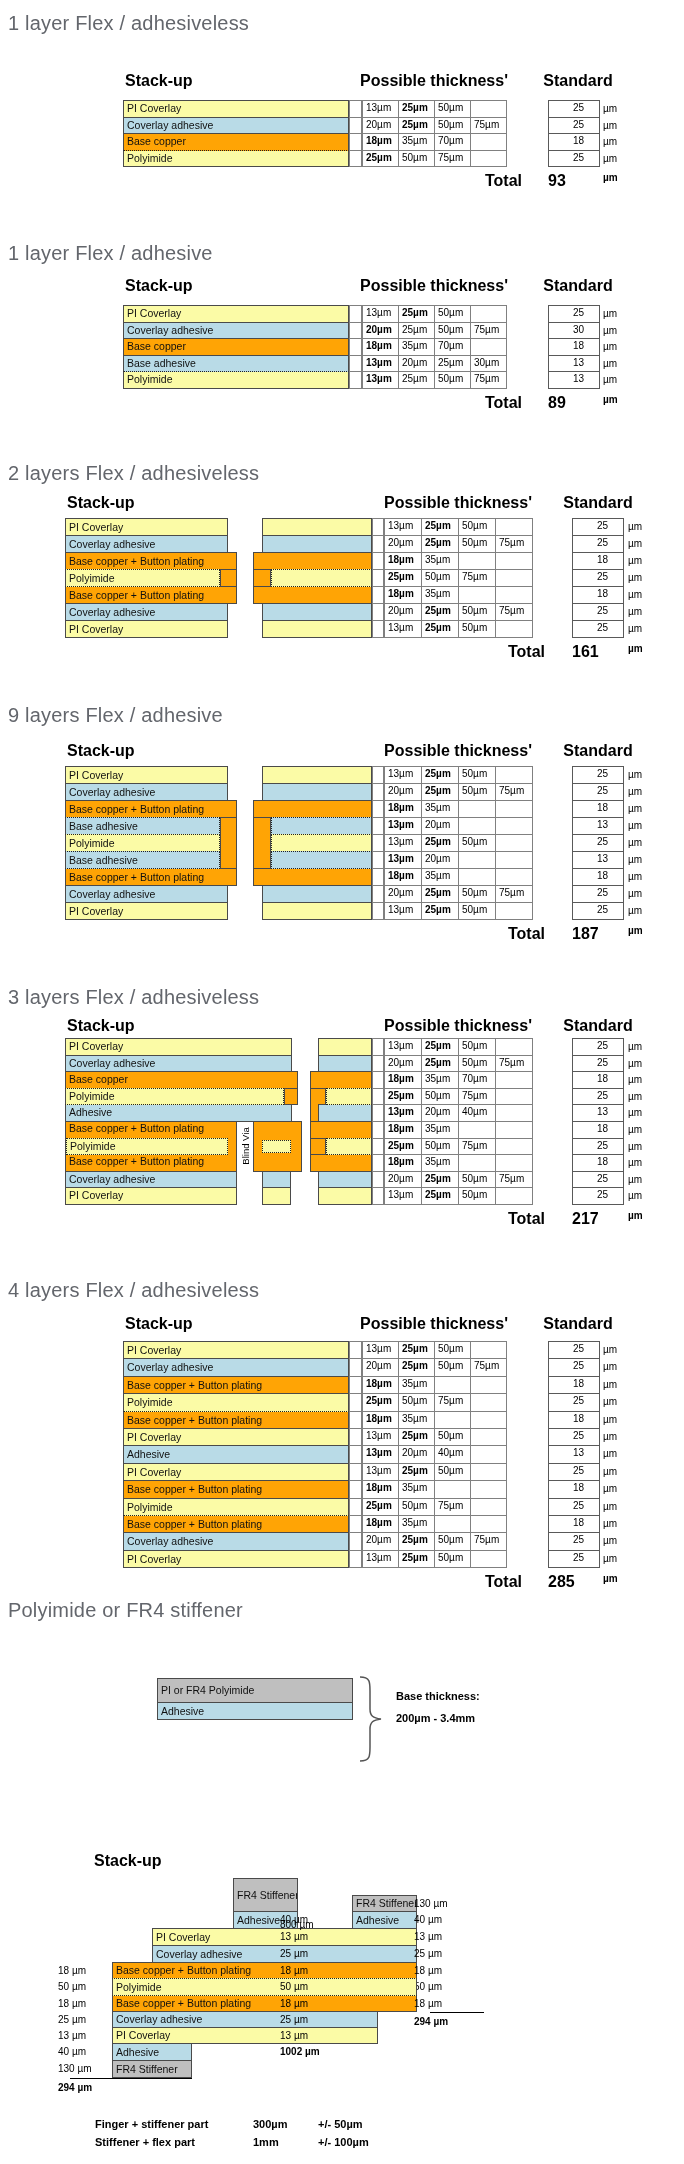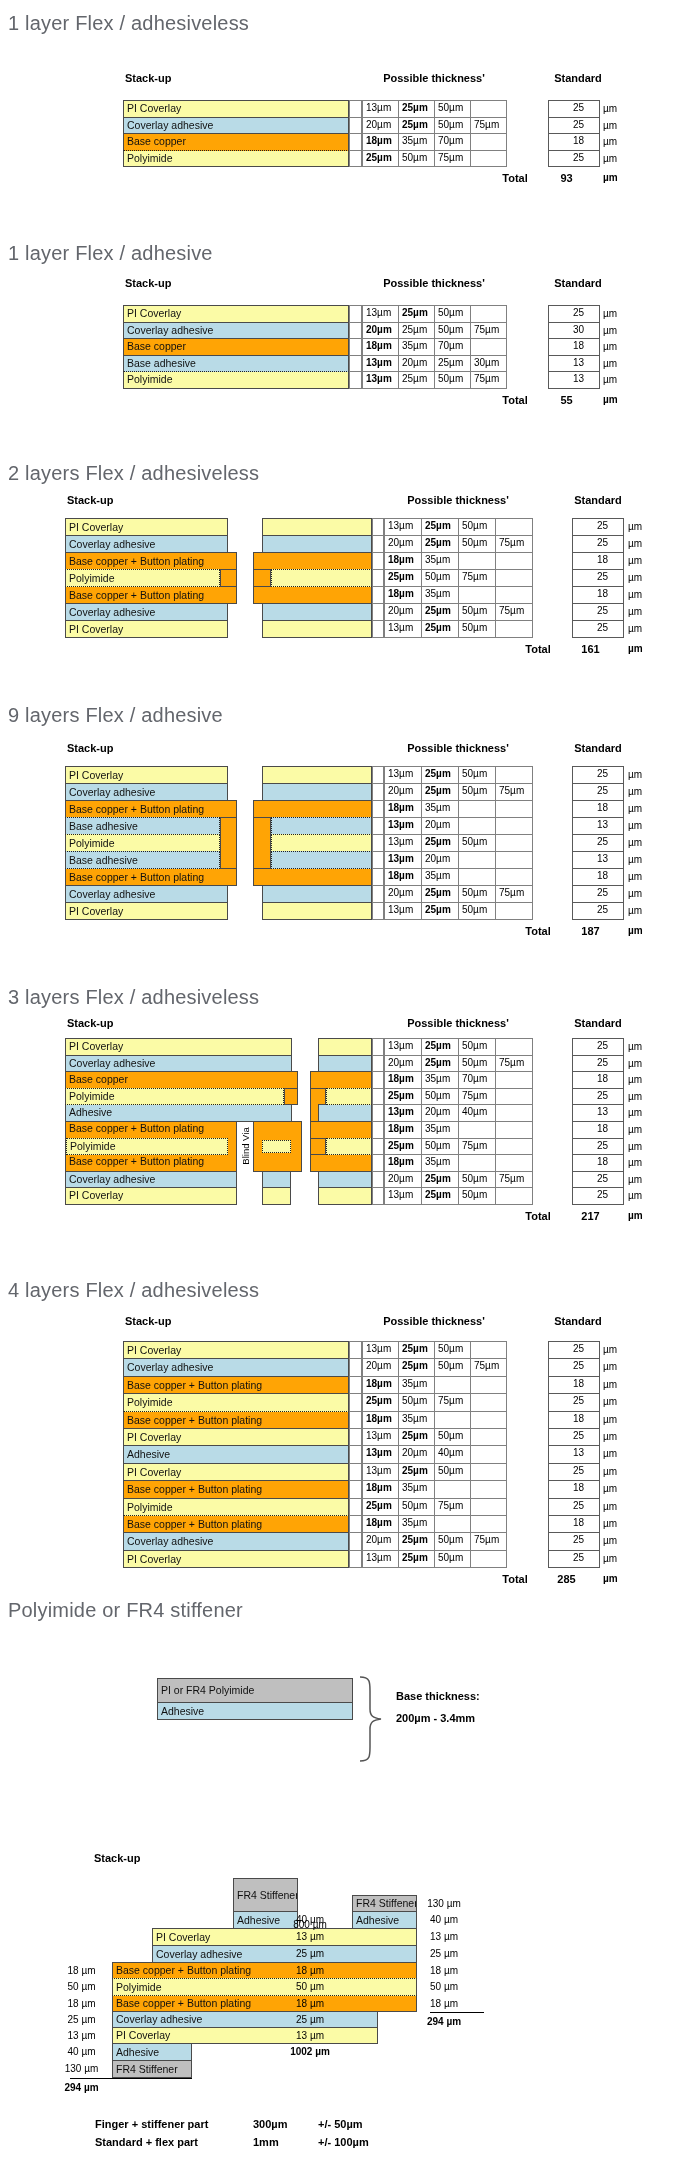--- a/index.html
+++ b/index.html
@@ -1,28 +1,28 @@
 <!DOCTYPE html>
 <html><head>
 <meta charset="utf-8">
 <style>
   html,body{margin:0;padding:0;background:#fff;}
   #canvas{position:relative;width:684px;height:2164px;background:#fff;
           font-family:"Liberation Sans",sans-serif;overflow:hidden;}
   .abs{position:absolute;box-sizing:border-box;}
   .title{font-size:20px;color:#63666c;white-space:nowrap;letter-spacing:.2px;}
-  .hdr{font-size:11px;font-weight:bold;color:#000;white-space:nowrap;}
+  .hdr{font-size:16px;font-weight:bold;color:#000;white-space:nowrap;}
   .lbl{font-size:10.5px;color:#101010;padding-left:3px;white-space:nowrap;overflow:hidden;}
   .cell{border:1px solid #808080;font-size:10px;color:#000;padding:1px 0 0 3px;background:#fff;white-space:nowrap;}
   .stdc{border:1px solid #595959;font-size:10px;color:#000;text-align:right;padding:1px 15px 0 0;background:#fff;}
   .um{font-size:10px;color:#000;white-space:nowrap;}
   .b{font-weight:bold;}
   .note{font-size:11px;font-weight:bold;color:#000;white-space:nowrap;}
   .small{font-size:10px;color:#000;white-space:nowrap;}
-  .r{text-align:center;}
+  .r{text-align:left;}
   .hatch{background:repeating-linear-gradient(45deg,#ffffff 0 4px,#d8d8d8 4px 5px);}
   .line{background:#000;height:1px;}
 </style>
 </head>
 <body>
 
 <div id="canvas">
     <div class="abs title" style="left: 8px; top: 12px;">1 layer Flex / adhesiveless</div>
     <div class="abs hdr" style="left: 125px; top: 72px;">Stack-up</div>
     <div class="abs hdr" style="left: 434px; top: 72px; transform: translateX(-50%);">Possible thickness'</div>
@@ -100,21 +100,21 @@
     <div class="abs um" style="left: 603px; top: 357.8px;">µm</div>
     <div class="abs lbl" style="left: 123px; top: 371.4px; width: 226px; height: 17.6px; line-height: 15.6px; background: rgb(251, 251, 166); border: 1px solid rgb(74, 74, 74); z-index: 1;">Polyimide</div>
     <div class="abs cell" style="left: 349px; top: 371.4px; width: 13px; height: 17.6px;"></div>
     <div class="abs cell b" style="left: 362px; top: 371.4px; width: 37px; height: 17.6px;">13µm</div>
     <div class="abs cell" style="left: 398px; top: 371.4px; width: 37px; height: 17.6px;">25µm</div>
     <div class="abs cell" style="left: 434px; top: 371.4px; width: 37px; height: 17.6px;">50µm</div>
     <div class="abs cell" style="left: 470px; top: 371.4px; width: 37px; height: 17.6px;">75µm</div>
     <div class="abs stdc" style="left: 548px; top: 371.4px; width: 52px; height: 17.6px;">13</div>
     <div class="abs um" style="left: 603px; top: 374.4px;">µm</div>
     <div class="abs hdr r" style="left: 485px; top: 394px; width: 60px;">Total</div>
-    <div class="abs hdr r" style="left: 548px; top: 394px; width: 37px;">55</div>
+    <div class="abs hdr r" style="left: 548px; top: 394px; width: 37px;">89</div>
     <div class="abs um b" style="left: 603px; top: 394px;">µm</div>
     <div class="abs title" style="left: 8px; top: 462px;">2 layers Flex / adhesiveless</div>
     <div class="abs hdr" style="left: 67px; top: 494px;">Stack-up</div>
     <div class="abs hdr" style="left: 458px; top: 494px; transform: translateX(-50%);">Possible thickness'</div>
     <div class="abs hdr" style="left: 598px; top: 494px; transform: translateX(-50%);">Standard</div>
     <div class="abs" style="left: 220px; top: 552px; width: 17px; height: 52px; background: rgb(255, 164, 5); border: 1px solid rgb(74, 74, 74);"></div>
     <div class="abs" style="left: 253px; top: 552px; width: 18px; height: 52px; background: rgb(255, 164, 5); border: 1px solid rgb(74, 74, 74);"></div>
     <div class="abs lbl" style="left: 65px; top: 518px; width: 163px; height: 18px; line-height: 16px; background: rgb(251, 251, 166); border: 1px solid rgb(74, 74, 74);">PI Coverlay</div>
     <div class="abs" style="left: 262px; top: 518px; width: 110px; height: 18px; background: rgb(251, 251, 166); border: 1px solid rgb(74, 74, 74);"></div>
     <div class="abs cell" style="left: 372px; top: 518px; width: 12px; height: 18px;"></div>
@@ -533,16 +533,16 @@
     <div class="abs small r b" style="left: 280px; top: 2046px; width: 60px; z-index: 4;">1002 µm</div>
     <div class="abs lbl" style="left: 112px; top: 2060px; width: 80px; height: 18px; line-height: 16px; background: rgb(191, 191, 191); border: 1px solid rgb(74, 74, 74);">FR4 Stiffener</div>
     <div class="abs small r" style="left: 58px; top: 2063px; width: 47px;">130 µm</div>
     <div class="abs line" style="left: 430px; top: 2012px; width: 54px; height: 1px;"></div>
     <div class="abs small r b" style="left: 414px; top: 2016px; width: 60px;">294 µm</div>
     <div class="abs line" style="left: 70px; top: 2078px; width: 122px; height: 1px;"></div>
     <div class="abs small r b" style="left: 58px; top: 2082px; width: 47px;">294 µm</div>
     <div class="abs note" style="left: 95px; top: 2118px; width: 158px;">Finger + stiffener part</div>
     <div class="abs note" style="left: 253px; top: 2118px; width: 60px;">300µm</div>
     <div class="abs note" style="left: 318px; top: 2118px; width: 80px;">+/- 50µm</div>
-    <div class="abs note" style="left: 95px; top: 2136px; width: 158px;">Standard + flex part</div>
+    <div class="abs note" style="left: 95px; top: 2136px; width: 158px;">Stiffener + flex part</div>
     <div class="abs note" style="left: 253px; top: 2136px; width: 60px;">1mm</div>
     <div class="abs note" style="left: 318px; top: 2136px; width: 80px;">+/- 100µm</div>
   </div>
 
 </body></html>

